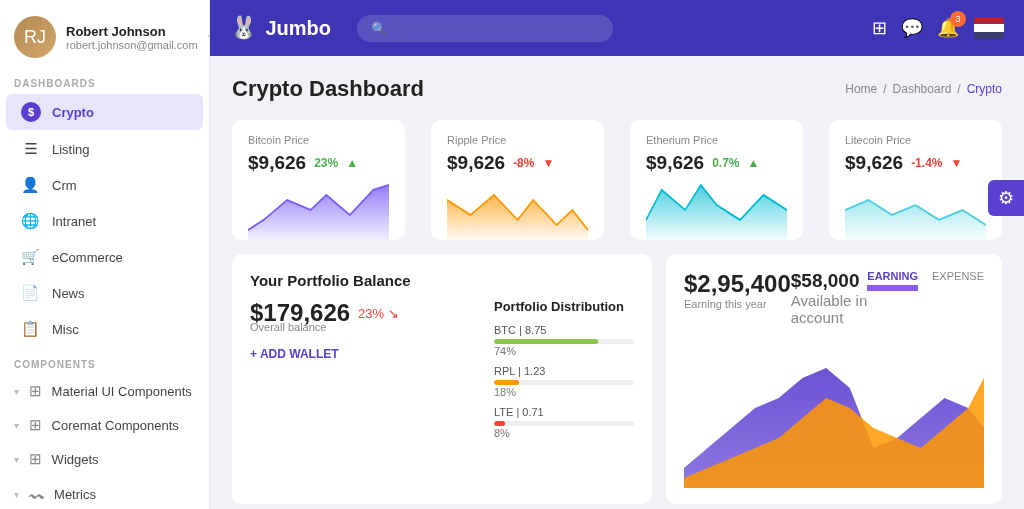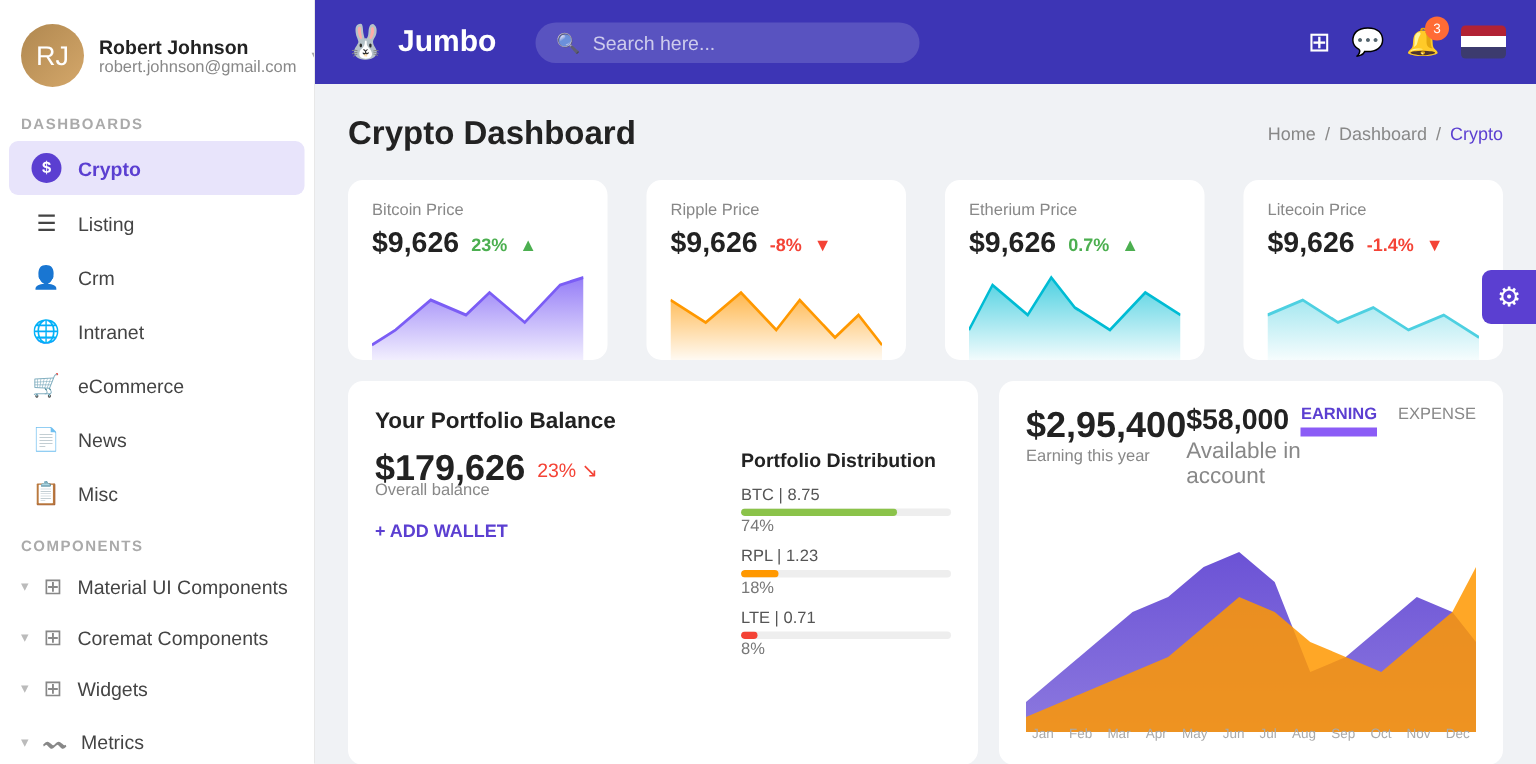--- a/index.html
+++ b/index.html
@@ -393,21 +393,20 @@
 
 <div class="main-area">
 
   <div class="topbar">
     <div class="topbar-logo">
       <span class="topbar-logo-icon">🐰</span>
       <span>Jumbo</span>
     </div>
     <div class="topbar-search">
       <span class="topbar-search-icon">🔍</span>
-      <input type="text" placeholder="Search here..." style="">
     </div>
     <div class="topbar-spacer"></div>
     <div class="topbar-icons">
       <div class="topbar-icon-btn">⊞</div>
       <div class="topbar-icon-btn">💬</div>
       <div class="topbar-icon-btn">
         🔔
         <span class="topbar-badge">3</span>
       </div>
       <div class="topbar-flag"></div>
@@ -581,33 +580,19 @@
                 <stop offset="0%" stop-color="#5b3fd1" stop-opacity="0.9"></stop>
                 <stop offset="100%" stop-color="#5b3fd1" stop-opacity="0.7"></stop>
               </linearGradient>
             </defs>
 
             <path d="M0,140 L0,120 L30,100 L60,80 L90,60 L120,50 L150,30 L180,20 L210,40 L240,100 L270,90 L300,70 L330,50 L360,60 L380,80 L380,140 Z" fill="url(#purpGrad)"></path>
 
             <path d="M0,140 L0,130 L30,120 L60,110 L90,100 L120,90 L150,70 L180,50 L210,60 L240,80 L270,90 L300,100 L330,80 L360,60 L380,30 L380,140 Z" fill="#ff9800" fill-opacity="0.85"></path>
           </svg>
 
-          <div style="display:flex;justify-content:space-between;padding:0 4px;margin-top:-4px;">
-            <span style="font-size:9px;color:#aaa;">Jan</span>
-            <span style="font-size:9px;color:#aaa;">Feb</span>
-            <span style="font-size:9px;color:#aaa;">Mar</span>
-            <span style="font-size:9px;color:#aaa;">Apr</span>
-            <span style="font-size:9px;color:#aaa;">May</span>
-            <span style="font-size:9px;color:#aaa;">Jun</span>
-            <span style="font-size:9px;color:#aaa;">Jul</span>
-            <span style="font-size:9px;color:#aaa;">Aug</span>
-            <span style="font-size:9px;color:#aaa;">Sep</span>
-            <span style="font-size:9px;color:#aaa;">Oct</span>
-            <span style="font-size:9px;color:#aaa;">Nov</span>
-            <span style="font-size:9px;color:#aaa;">Dec</span>
-          </div>
         </div>
       </div>
     </div>
 
     <div class="gear-btn" style="position:fixed;right:0;top:180px;">⚙</div>
   </div>
 </div>
 
 </body></html>

